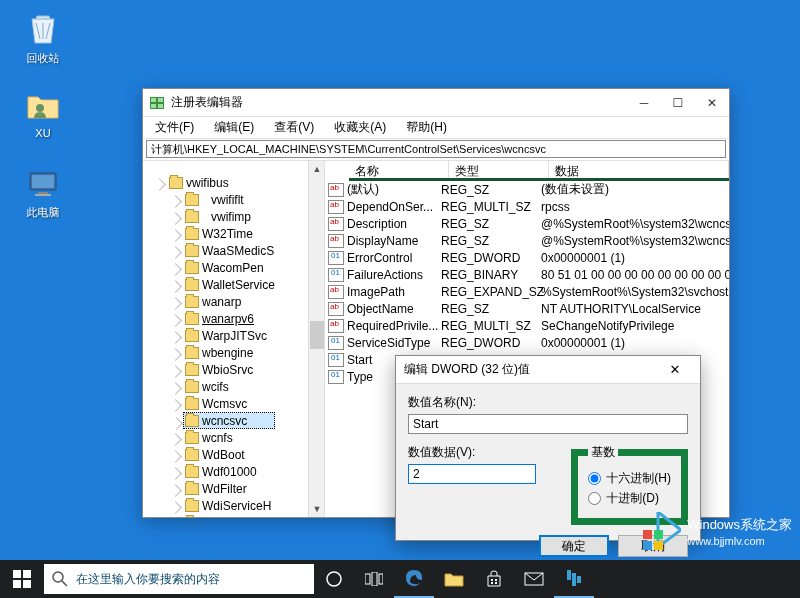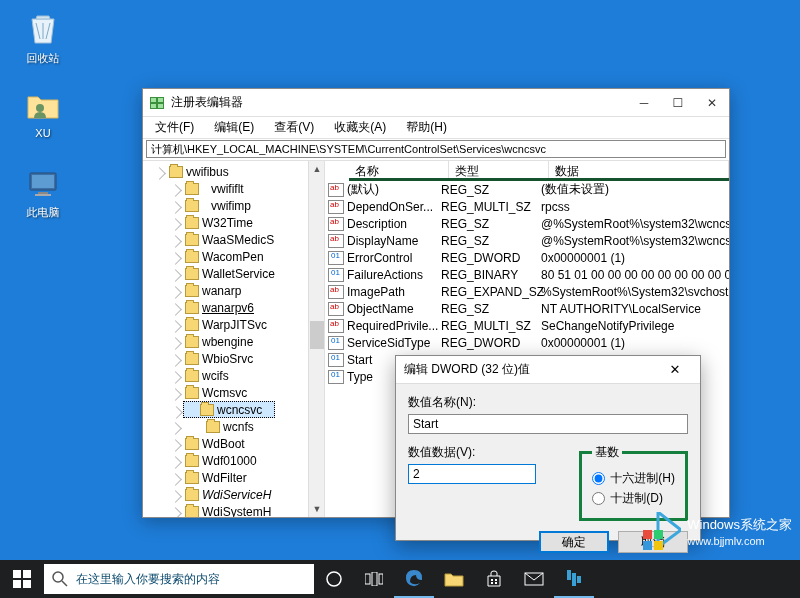--- a/index.html
+++ b/index.html
@@ -15,24 +15,24 @@
 .title-bar { height: 28px; background: #fff; display: flex; align-items: center; padding-left: 6px; border-bottom: 1px solid #e0e0e0; }
 .title-bar .app-ico { width: 16px; height: 16px; margin-right: 6px; }
 .title-bar .title { flex: 1; font-size: 12px; color: #000; }
 .win-btn { width: 34px; height: 28px; display: flex; align-items: center; justify-content: center; color: #333; }
 .menu-bar { height: 22px; display: flex; align-items: center; padding-left: 4px; gap: 4px; border-bottom: 1px solid #e0e0e0; }
 .menu-bar span { padding: 2px 8px; font-size: 12px; color: #000; }
 .addr-bar { height: 22px; border-bottom: 1px solid #e0e0e0; padding: 1px 3px; }
 .addr-bar input { width: 100%; height: 18px; border: 1px solid #888; padding: 0 4px; font-size: 11px; }
 .body-split { display: flex; height: calc(100% - 72px); }
 .tree-pane { width: 182px; border-right: 1px solid #e0e0e0; overflow: hidden; position: relative; }
-.tree-pane .tree { padding: 2px 0 2px 24px; position: absolute; top: 0; }
+.tree-pane .tree { padding: 2px 0 2px 24px; position: absolute; top: 11px; }
 .tree-row { height: 17px; display: flex; align-items: center; padding-left: 2px; font-size: 12px; white-space: nowrap; position: relative; }
 .tree-row::before { content: ''; position: absolute; left: -12px; top: 6px; width: 8px; height: 8px; border-left: 1px solid #999; border-top: 1px solid #999; transform: rotate(135deg); opacity: .7; }
-.tree-row.sel { background: #cde8ff; border: 1px dotted #000; padding-left: 16px; height: 17px; }
+.tree-row.sel { background: #cde8ff; border: 1px dotted #000; padding-left: 1px; height: 17px; }
 .tree-row .fico { width: 14px; height: 12px; background: #f7d774; border: 1px solid #b89a3a; margin-right: 3px; position: relative; }
 .tree-row .fico::before { content: ''; position: absolute; top: -3px; left: 0; width: 6px; height: 2px; background: #f7d774; border: 1px solid #b89a3a; border-bottom: none; }
 .list-pane { flex: 1; overflow: hidden; }
 .list-head { height: 20px; display: flex; border-bottom: 3px solid #14532d; background: #fff; margin-left: 24px; }
 .list-head span { border-right: 1px solid #e0e0e0; padding: 2px 6px; font-size: 12px; }
 .lh-name { width: 100px; } .lh-type { width: 100px; } .lh-data { flex: 1; }
 .list-body { }
 .list-row { height: 17px; display: flex; align-items: center; font-size: 12px; white-space: nowrap; }
 .list-row .vico { width: 16px; height: 14px; margin: 0 3px; background: #fff; border: 1px solid #888; position: relative; }
 .list-row .vico.str::after { content: 'ab'; position: absolute; font-size: 8px; color: #c00; left: 1px; top: -1px; }
@@ -46,21 +46,21 @@
 .dword-dlg { position: absolute; left: 395px; top: 355px; width: 306px; height: 186px; background: #f0f0f0; border: 1px solid #888; box-shadow: 0 6px 20px rgba(0,0,0,.35); }
 .dword-dlg .dt { height: 28px; background: #fff; display: flex; align-items: center; padding: 0 8px; font-size: 12px; border-bottom: 1px solid #ddd; }
 .dword-dlg .dt span { flex: 1; }
 .dword-dlg .dx { width: 34px; height: 28px; display: flex; align-items: center; justify-content: center; font-size: 13px; }
 .dword-dlg .body { padding: 10px 12px; font-size: 12px; }
 .dword-dlg label { display: block; margin-bottom: 3px; }
 .dword-dlg input[type=text] { width: 100%; border: 1px solid #888; padding: 2px 4px; background: #fff; font-size: 12px; margin-bottom: 10px; }
 .dword-dlg .row2 { display: flex; gap: 12px; }
 .dword-dlg .col-v { flex: 1; }
 .dword-dlg .col-v input { width: 128px; border: 1px solid #0078d7; }
-.dword-dlg fieldset { border: 3px solid #15803d; padding: 6px 10px 8px; font-size: 12px; }
+.dword-dlg fieldset { border: 7px solid #15803d; padding: 6px 10px 8px; font-size: 12px; }
 .dword-dlg fieldset legend { font-size: 12px; padding: 0 3px; }
 .dword-dlg .radio-row { display: flex; align-items: center; gap: 5px; margin: 3px 0; }
 .dword-dlg .btns { text-align: right; padding: 0 12px 10px; }
 .dword-dlg .btns button { width: 70px; height: 22px; margin-left: 6px; background: #e1e1e1; border: 1px solid #adadad; font-size: 12px; }
 .dword-dlg .btns button.primary { border: 2px solid #0078d7; }
 
 
 .taskbar { position: absolute; bottom: 0; left: 0; right: 0; height: 38px; background: #1d1f21; display: flex; align-items: center; }
 .tb-start { width: 44px; height: 38px; display: flex; align-items: center; justify-content: center; }
 .tb-search { width: 270px; height: 30px; background: #fff; display: flex; align-items: center; padding: 0 8px; gap: 8px; color: #0c4a6e; margin-right: 0; }
@@ -188,37 +188,37 @@
             <span>wcifs</span>
           </div>
           <div class="tree-row" style="margin-left: 16px;">
             <span class="fico"></span>
             <span>Wcmsvc</span>
           </div>
           <div class="tree-row sel" style="margin-left: 16px;">
             <span class="fico"></span>
             <span>wcncsvc</span>
           </div>
-          <div class="tree-row" style="margin-left: 16px; justify-content: center;">
+          <div class="tree-row" style="margin-left: 16px;">
             <span class="fico"></span>
             <span>wcnfs</span>
           </div>
           <div class="tree-row" style="margin-left: 16px;">
             <span class="fico"></span>
             <span>WdBoot</span>
           </div>
           <div class="tree-row" style="margin-left: 16px;">
             <span class="fico"></span>
             <span>Wdf01000</span>
           </div>
           <div class="tree-row" style="margin-left: 16px;">
             <span class="fico"></span>
             <span>WdFilter</span>
           </div>
-          <div class="tree-row" style="margin-left: 16px; font-style: italic;">
+          <div class="tree-row" style="margin-left: 16px;">
             <span class="fico"></span>
             <span>WdiServiceH</span>
           </div>
           <div class="tree-row" style="margin-left: 16px;">
             <span class="fico"></span>
             <span>WdiSystemH</span>
           </div>
         </div>
       <div class="scrollbar-v">
         <div class="sb-btn">▲</div>

